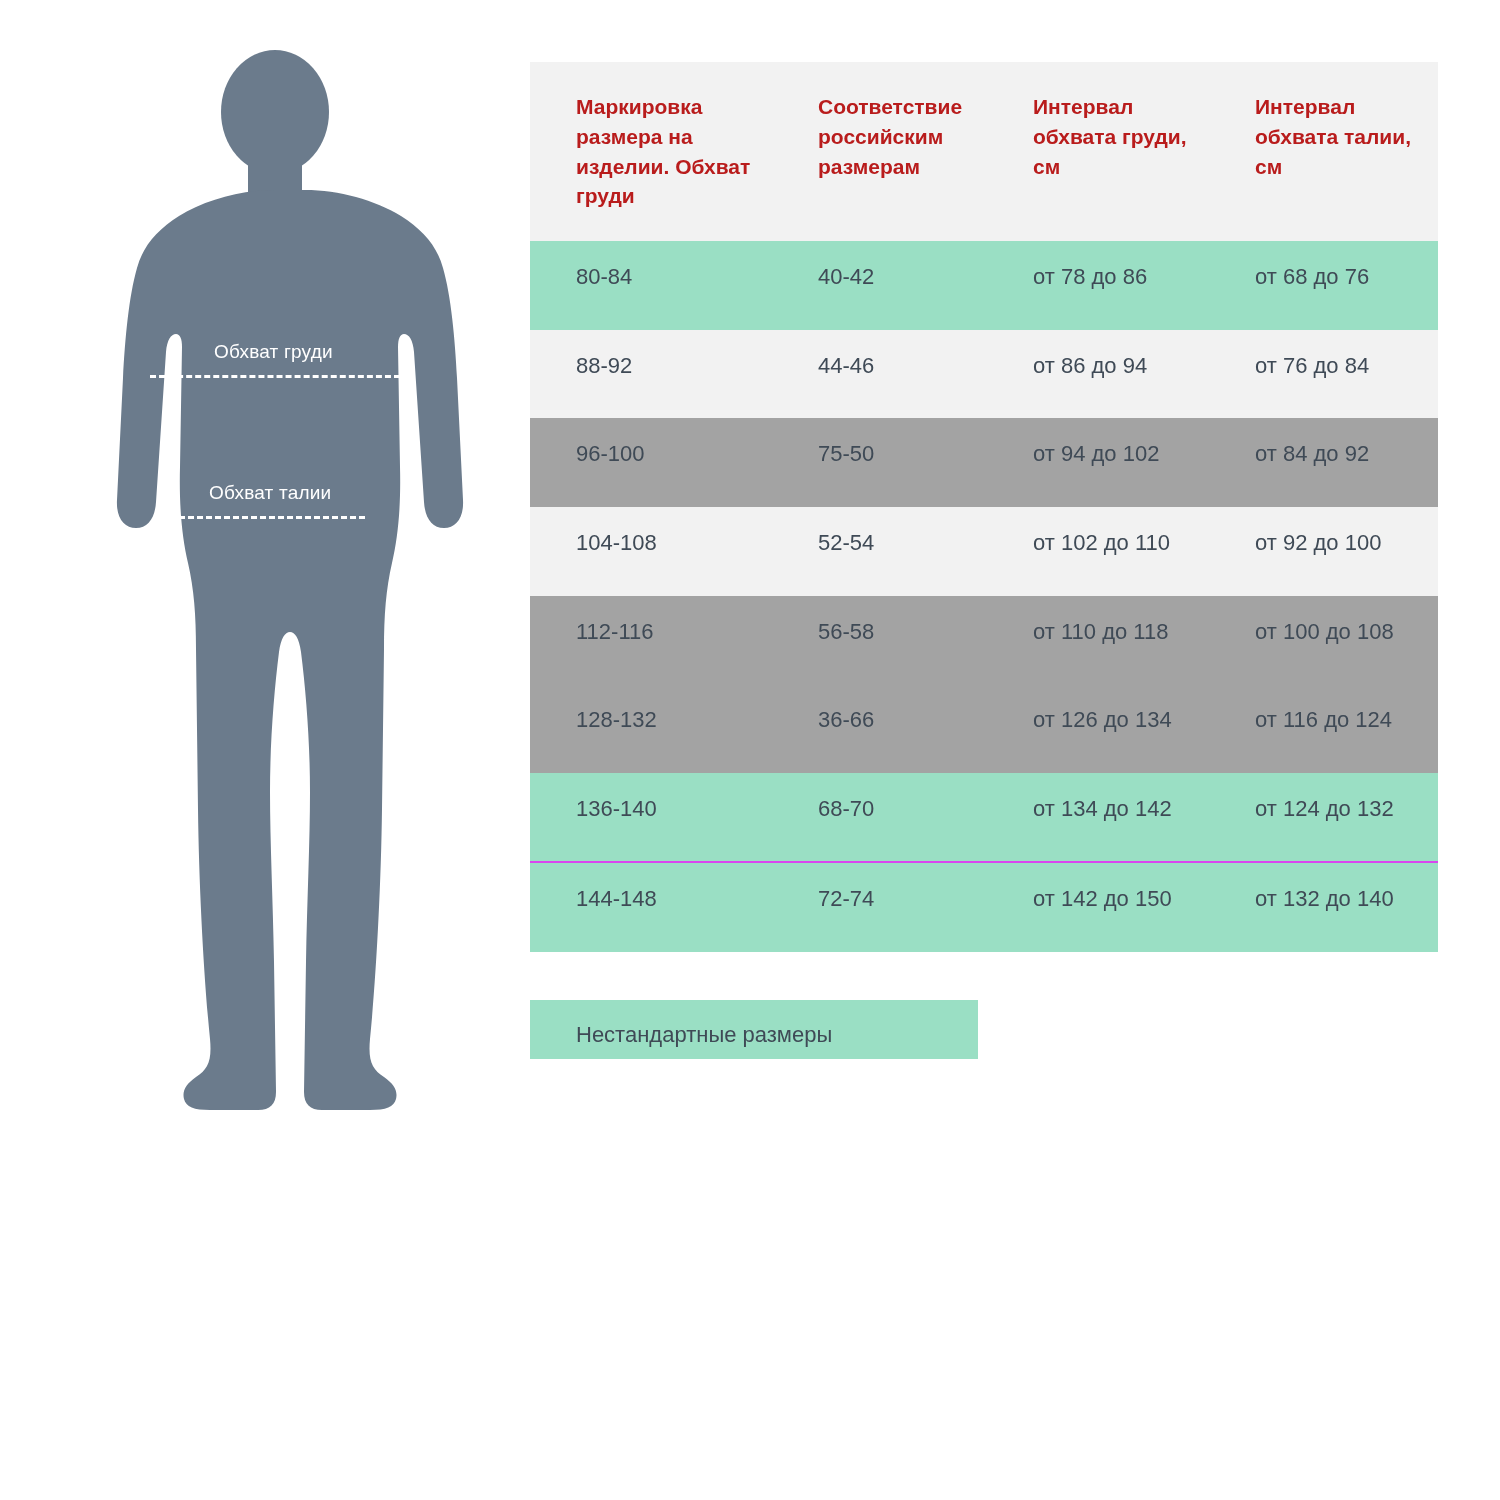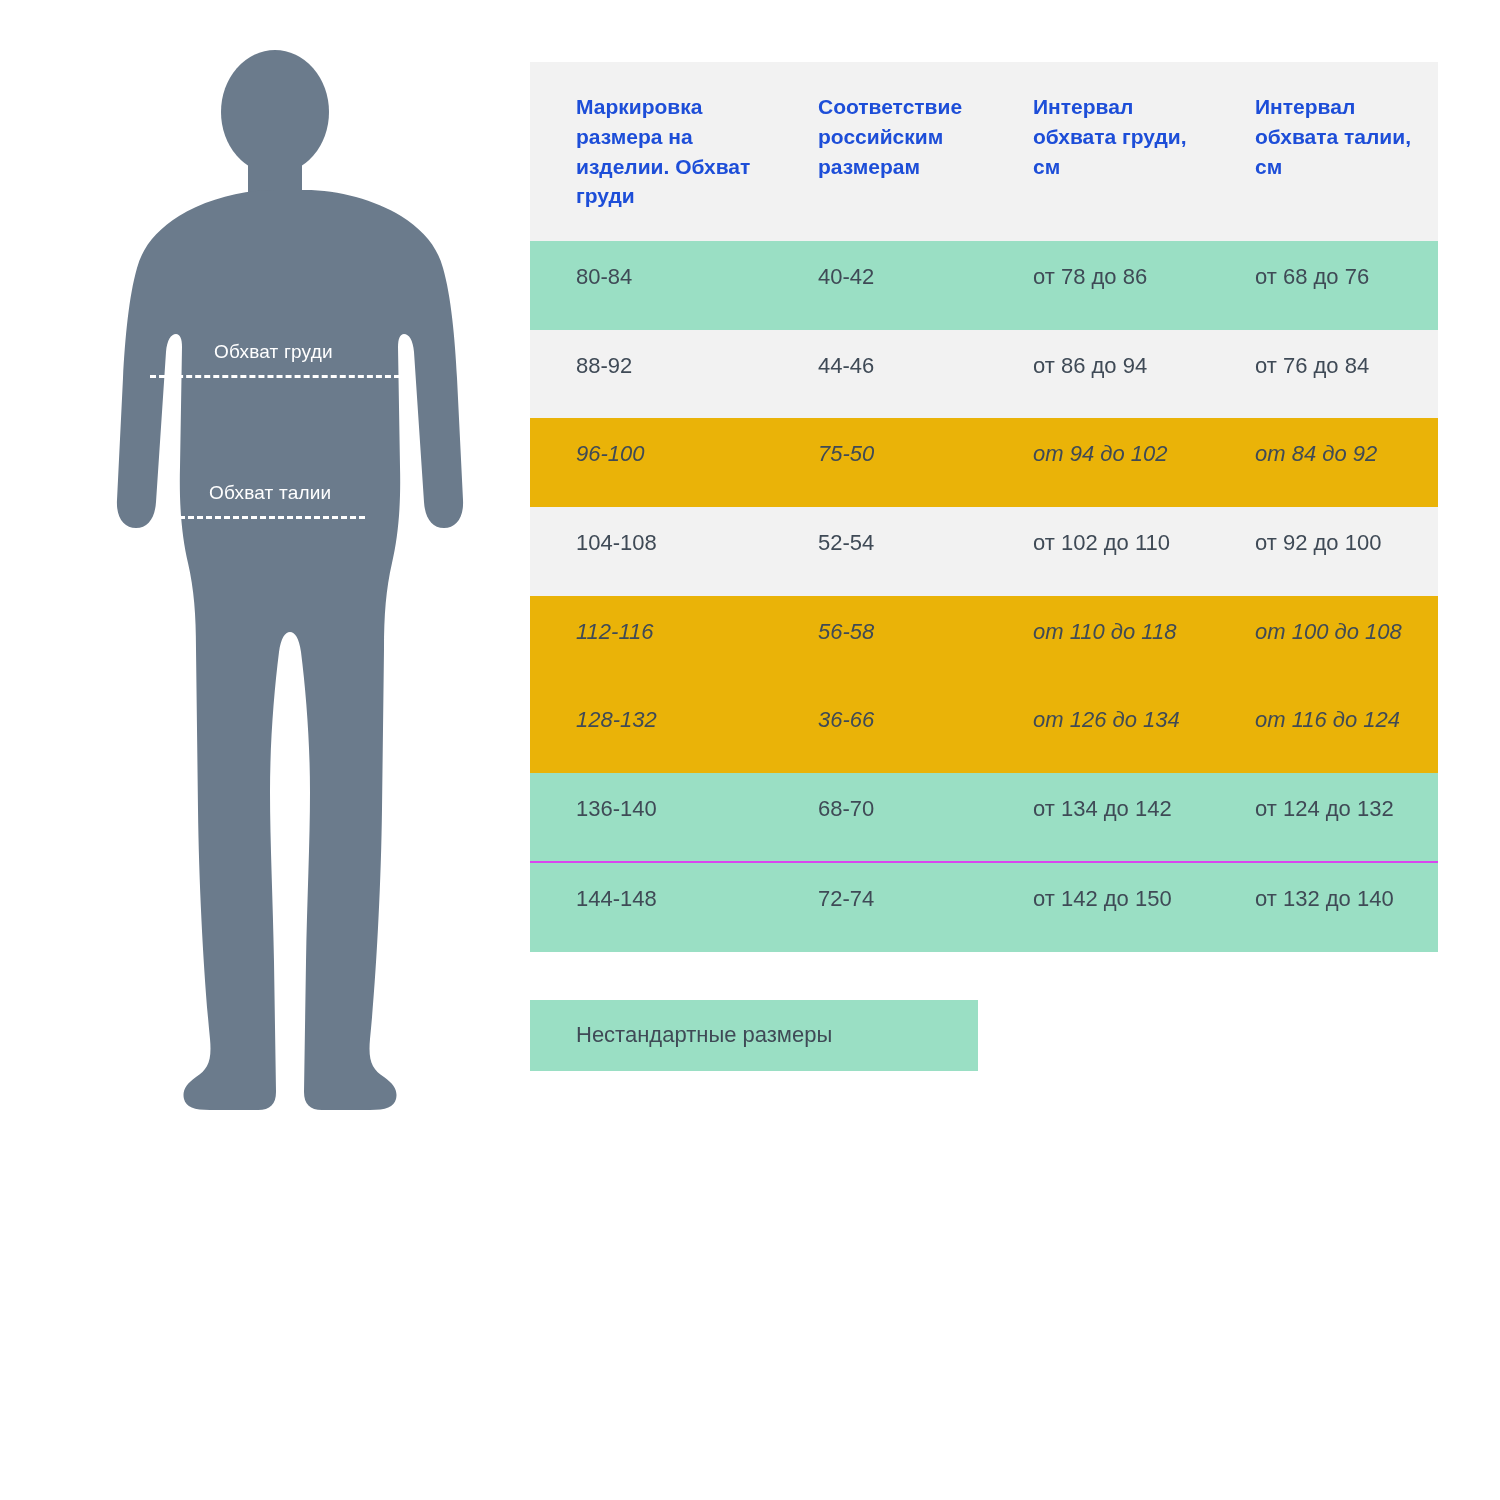--- a/index.html
+++ b/index.html
@@ -71,47 +71,47 @@
   table.size-table col.c2 { width: 215px; }
   table.size-table col.c3 { width: 222px; }
   table.size-table col.c4 { width: 229px; }
 
   table.size-table th {
     text-align: left;
     vertical-align: top;
     font-weight: bold;
     font-size: 21px;
     line-height: 1.42;
-    color: #1d4ed8;
+    color: #b91c1c;
     padding: 30px 16px 30px 46px;
     background: #f2f2f2;
   }
   table.size-table th:first-child { padding-left: 46px; }
 
   table.size-table td {
     font-size: 22px;
     line-height: 1.3;
     color: #3f4a56;
     padding: 22px 16px 38px 46px;
     vertical-align: middle;
     white-space: nowrap;
   }
   tr.row-alt td { background: #f2f2f2; margin-top: 12px; }
-  tr.row-plain td { background: #eab308; font-style: italic; }
+  tr.row-plain td { background: #a3a3a3; }
   tr.row-hl td { background: #9adfc4; }
   tr.row-hl + tr.row-hl td { border-top: 2px solid #d946ef; }
 
   
   .legend {
     position: absolute;
     left: 530px;
     top: 1000px;
     background: #9adfc4;
     width: 448px;
-    padding: 22px 0 23px 46px;
+    padding: 22px 0 11px 46px;
     box-sizing: border-box;
     font-size: 22px;
     color: #3f4a56;
     white-space: nowrap;
   }
 </style>
 </head>
 <body>
 
 <div class="page">

